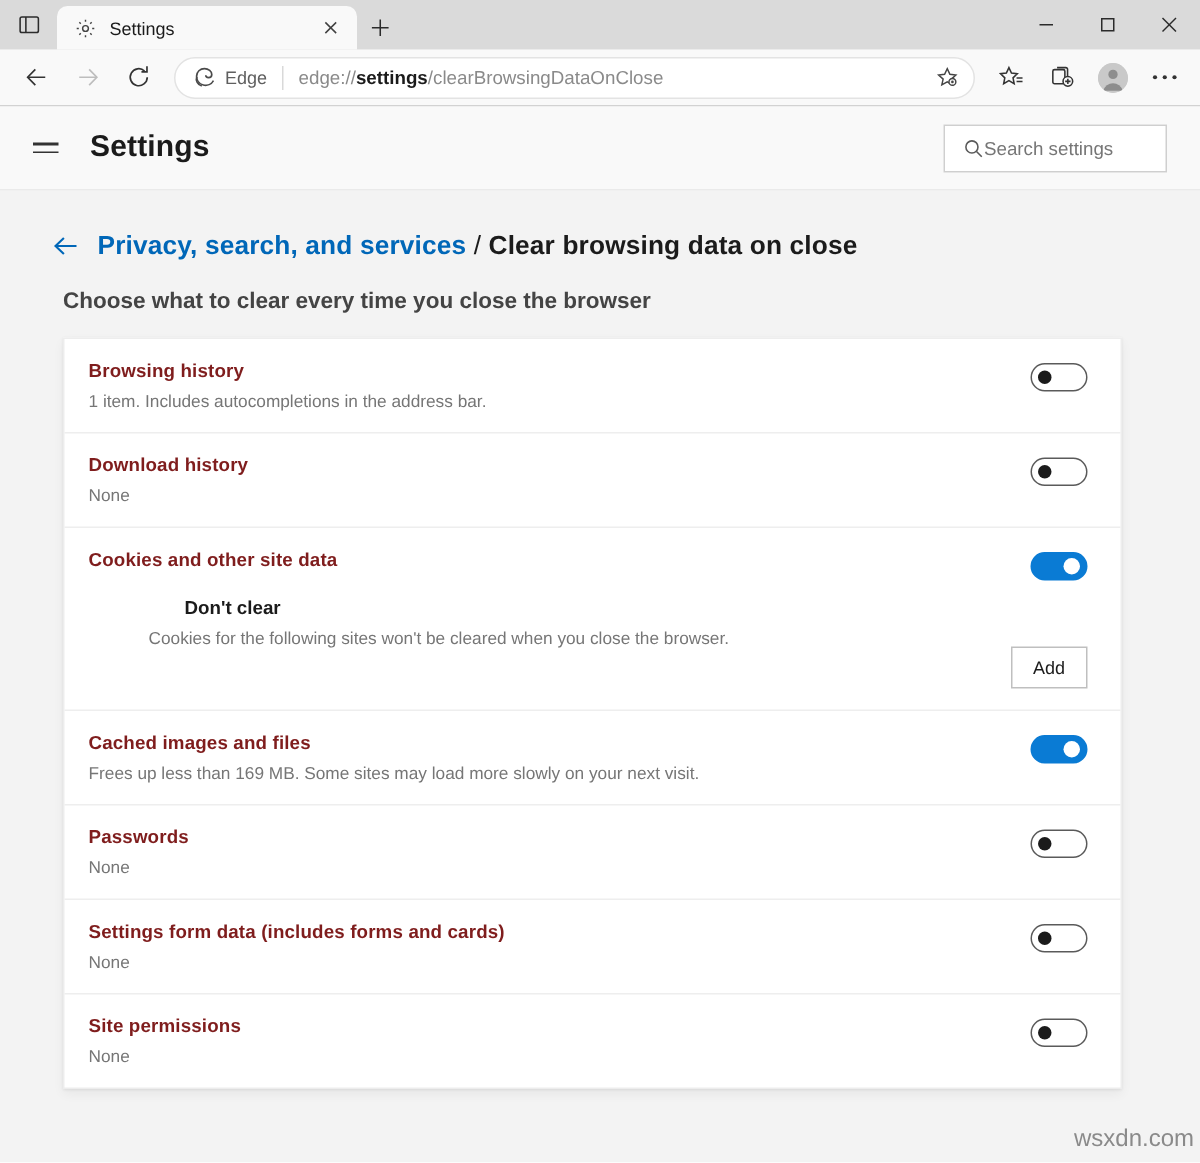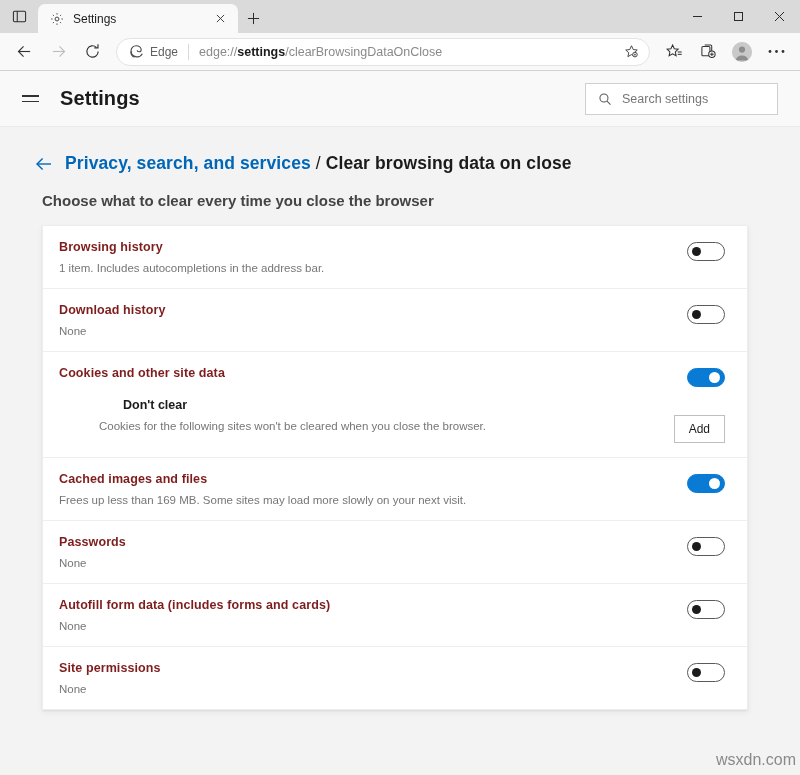--- a/index.html
+++ b/index.html
@@ -73,22 +73,22 @@
   
   .page { flex: 1; background: #f3f3f3; overflow: hidden; position: relative; }
   .settings-header {
     height: 56px; background: #f9f9f9; display: flex; align-items: center;
     padding: 0 22px; border-bottom: 1px solid #eaeaea;
   }
   .hamburger { width: 22px; height: 22px; display:flex; flex-direction: column; justify-content:center; gap:4px; margin-right: 16px;}
   .hamburger span { display:block; height: 1.5px; background:#333; width: 17px; }
   .settings-title { font-size: 20px; color: #1b1b1b; font-weight: 600; letter-spacing: .1px; }
   .search-settings {
-    margin-left: auto; width: 193px; height: 32px; background: #fff;
-    border: 1px solid #cfcfcf; display: flex; align-items: center; gap: 10px;
+    margin-left: auto; width: 149px; height: 32px; background: #fff;
+    border: 1px solid #cfcfcf; display: flex; align-items: center; gap: 0;
     padding: 0 12px;
   }
   .search-placeholder { font-size: 12.5px; color: #767676; }
 
   .content { padding: 26px 0 0 0; }
   .breadcrumb { display: flex; align-items: center; padding: 0 0 0 14px; gap: 11px; margin-left: 20px; }
   .back-arrow { width: 20px; height: 20px; display:flex; align-items:center; justify-content:center; color:#0067b8; }
   .crumb-line { font-size: 17.5px; font-weight: 600; color: #1b1b1b; letter-spacing: .1px; }
   .crumb-link { color: #0067b8; }
   .crumb-sep { color: #1b1b1b; font-weight: 400; }
@@ -352,21 +352,21 @@
           <div class="row-main">
             <div class="row-title">Cookies and other site data</div>
 
             <div class="subsection">
               <div class="sub-main">
                 <div class="sub-title">Don't clear</div>
                 <div class="sub-desc">Cookies for the following sites won't be cleared when you close the browser.</div>
               </div>
             </div>
           </div>
-          <div class="row-right" style="flex-direction:column; align-items:flex-end; gap:28px;">
+          <div class="row-right" style="flex-direction:column; align-items:flex-end; gap:44px;">
             <div class="toggle on">
                 <span class="knob"></span>
               </div>
             <button class="add-btn">Add</button>
           </div>
         </div>
 
         <div class="row">
           <div class="row-main">
             <div class="row-title">Cached images and files</div>
@@ -386,21 +386,21 @@
           </div>
           <div class="row-right">
             <div class="toggle off">
                 <span class="knob"></span>
               </div>
           </div>
         </div>
 
         <div class="row">
           <div class="row-main">
-            <div class="row-title">Autofill form data (includes forms and cards)</div>
+            <div class="row-title">Settings form data (includes forms and cards)</div>
             <div class="row-desc">None</div>
           </div>
           <div class="row-right">
             <div class="toggle off">
                 <span class="knob"></span>
               </div>
           </div>
         </div>
 
         <div class="row">

